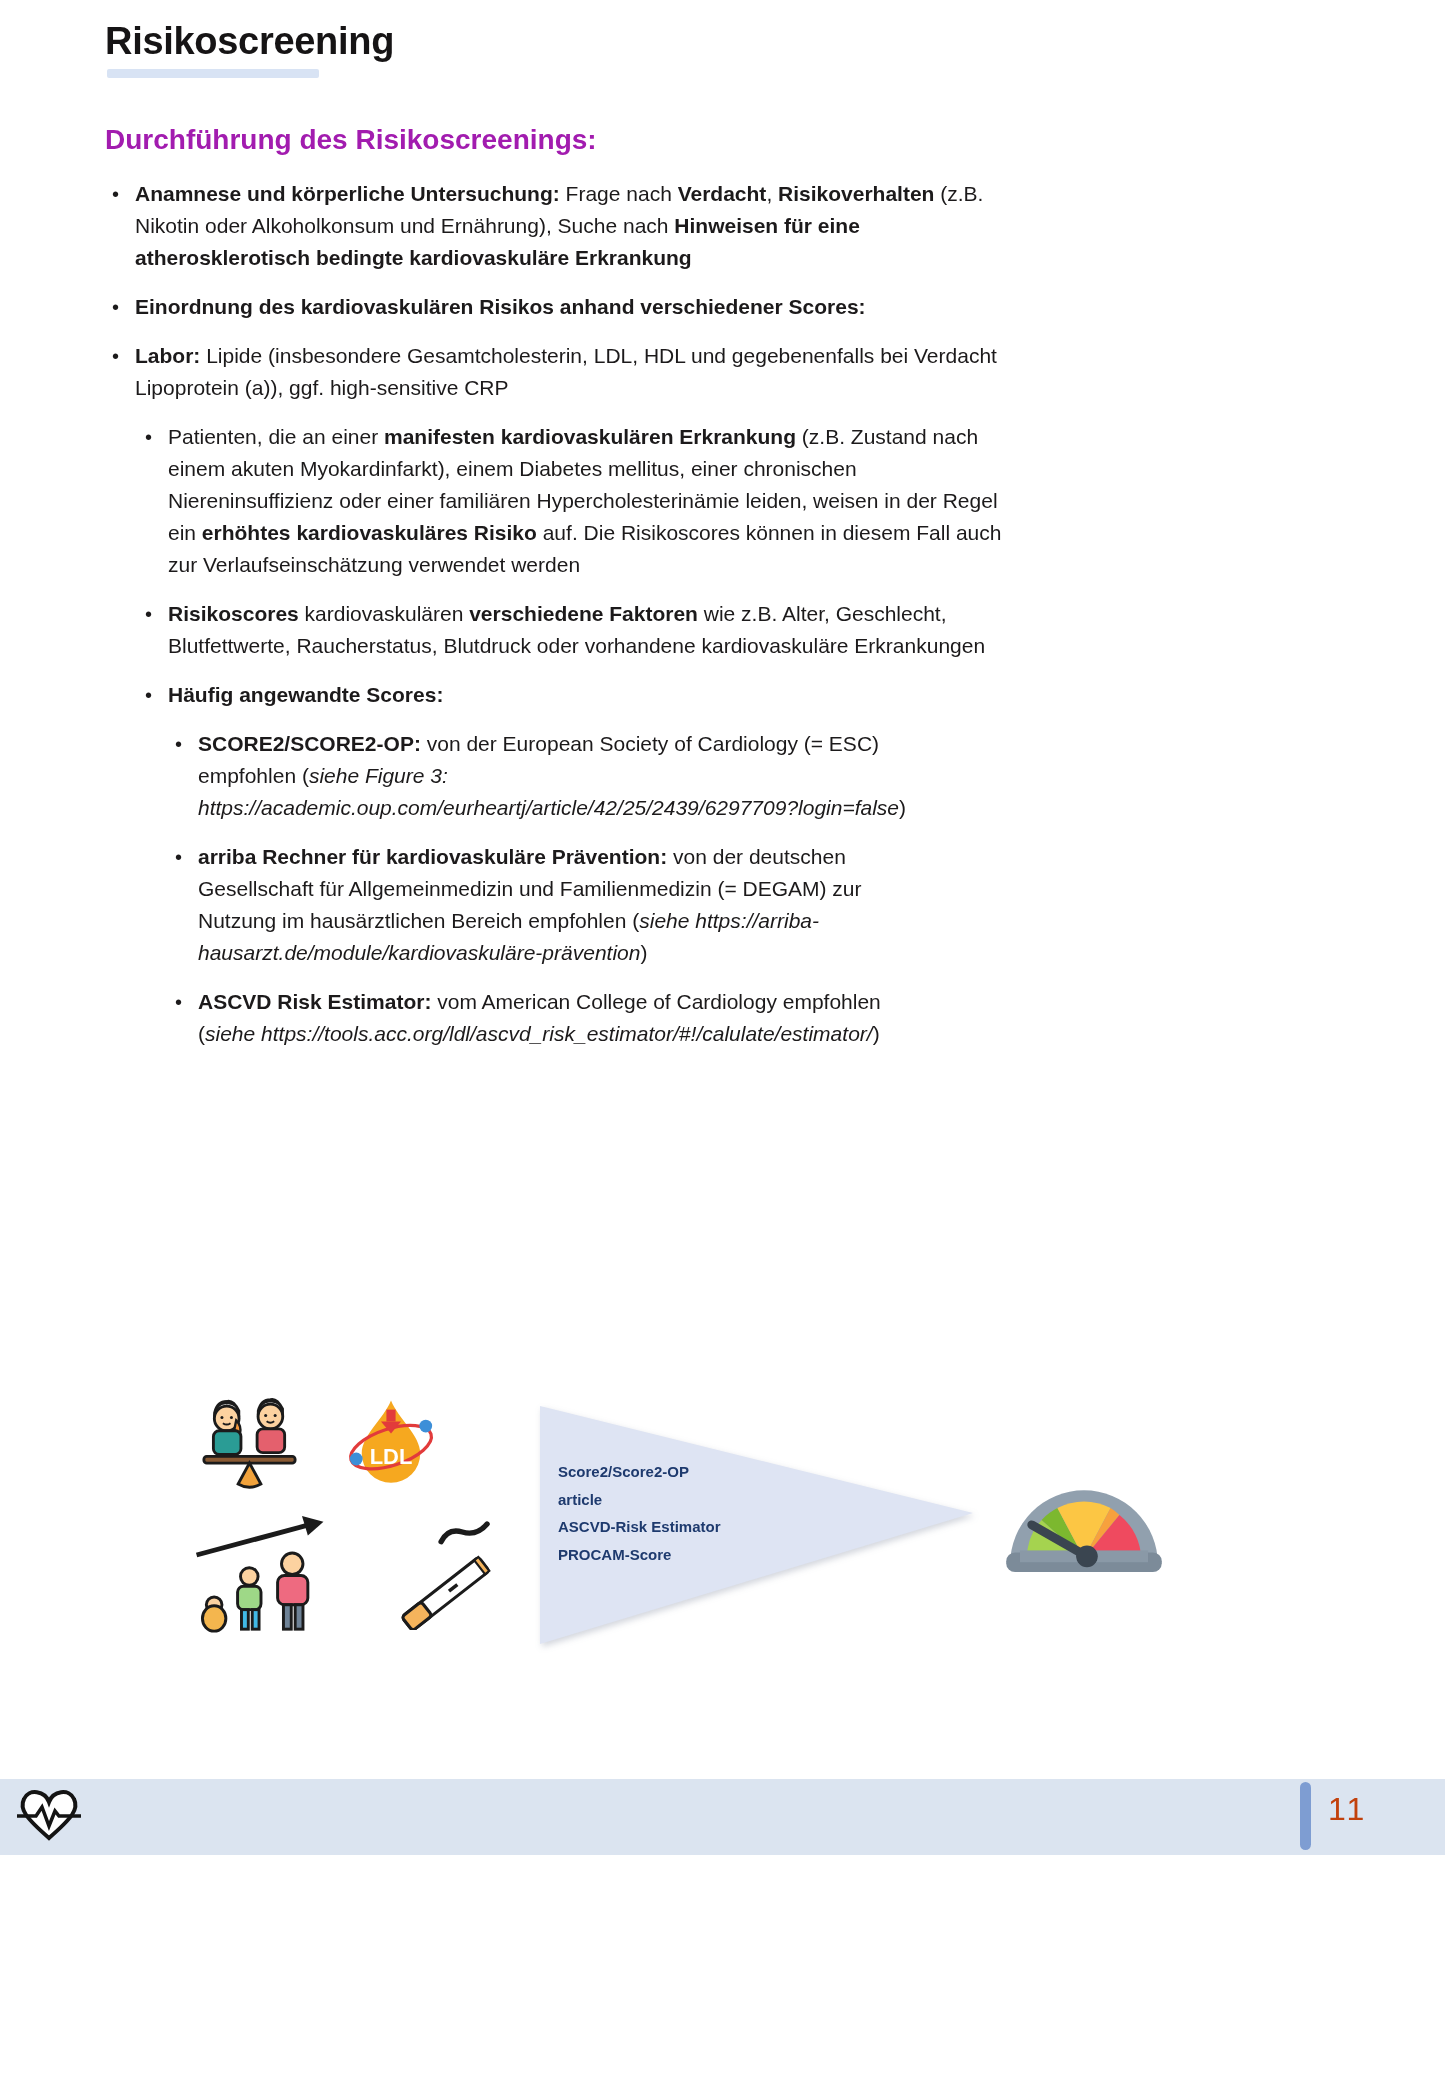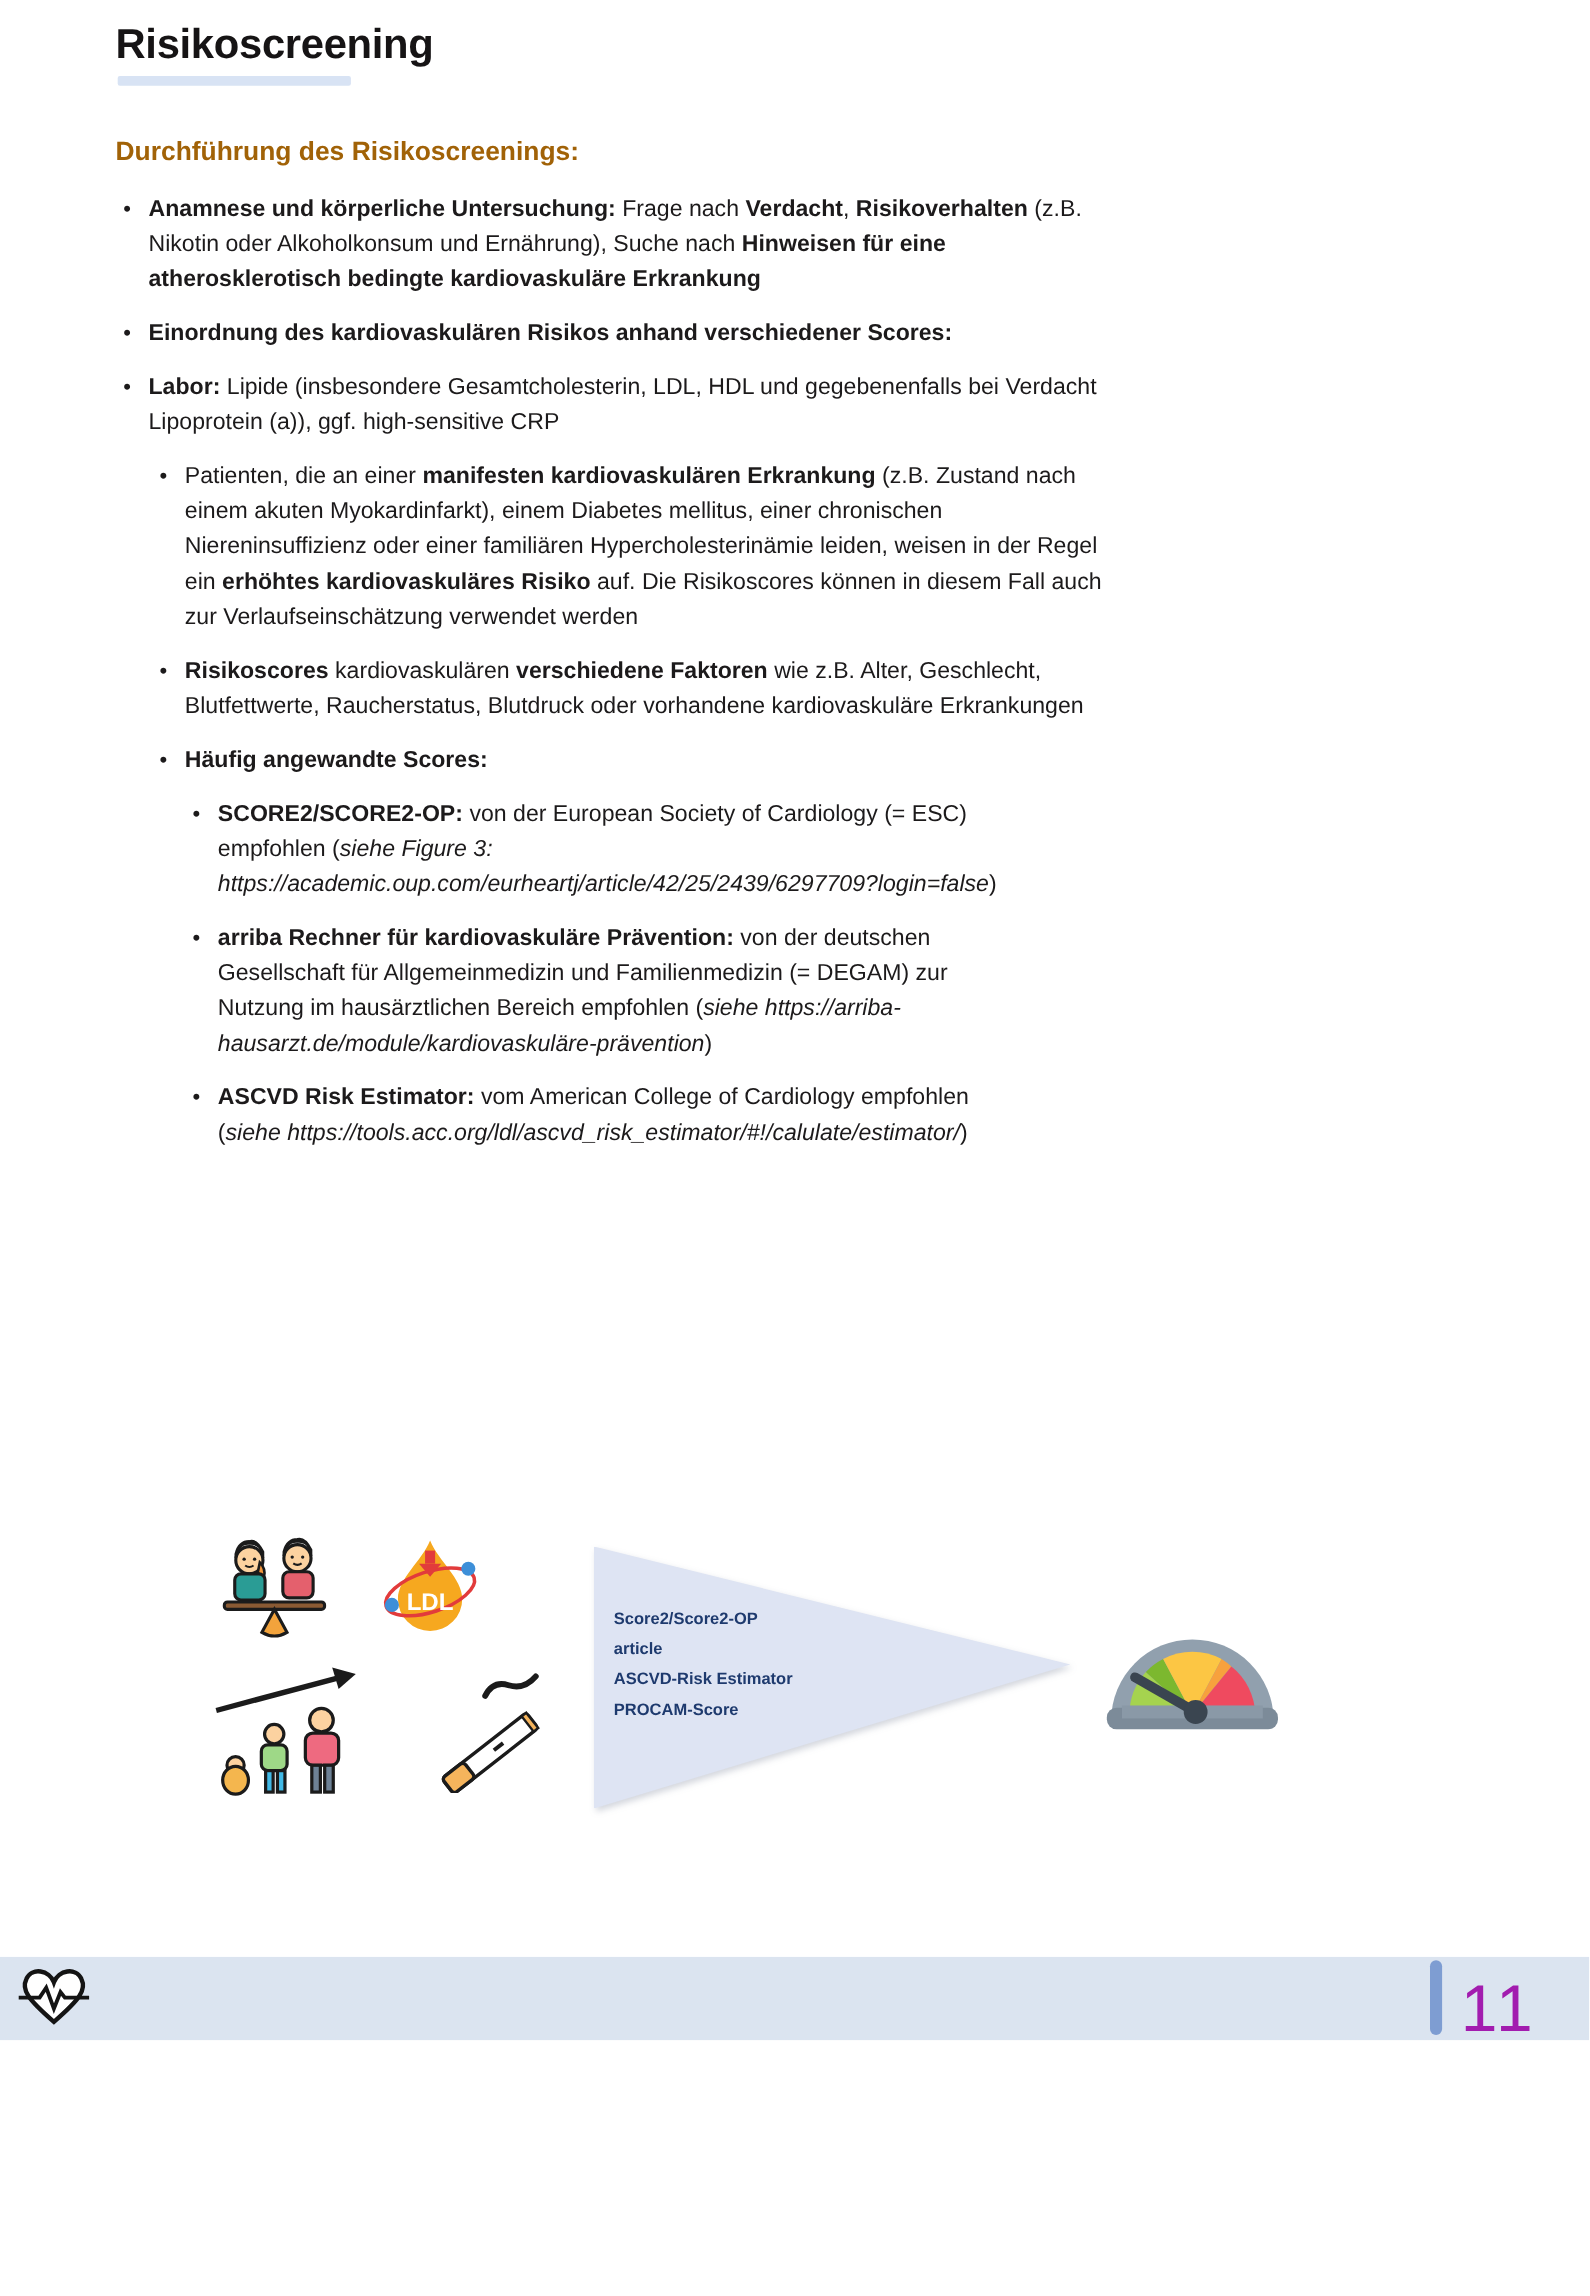--- a/index.html
+++ b/index.html
@@ -20,24 +20,24 @@
     color: #161415;
   }
   .title-underline {
     width: 212px;
     height: 9px;
     background: #d8e3f4;
     border-radius: 2px;
     margin: 6px 0 46px 2px;
   }
   .lead {
-    font-size: 24px;
+    font-size: 28px;
     font-weight: 700;
     margin-bottom: 22px;
-    color: #a16207;
+    color: #a21caf;
   }
   .item {
     position: relative;
     padding-left: 30px;
     font-size: 21px;
     line-height: 32px;
     margin-bottom: 17px;
     overflow-wrap: break-word;
   }
   .item::before {
@@ -88,23 +88,23 @@
   .footer-accent {
     position: absolute;
     left: 1300px; top: 3px;
     width: 11px; height: 68px;
     border-radius: 6px;
     background: #7e9dd2;
   }
   .page-num {
     position: absolute;
     left: 1328px; top: 12px;
-    font-size: 60px;
+    font-size: 32px;
     letter-spacing: 3px;
-    color: #a21caf;
+    color: #c2410c;
   }
 </style>
 </head>
 <body>
 
 <div class="page">
 
   <div class="content">
     <header>
       <h1 class="title">Risikoscreening</h1>

